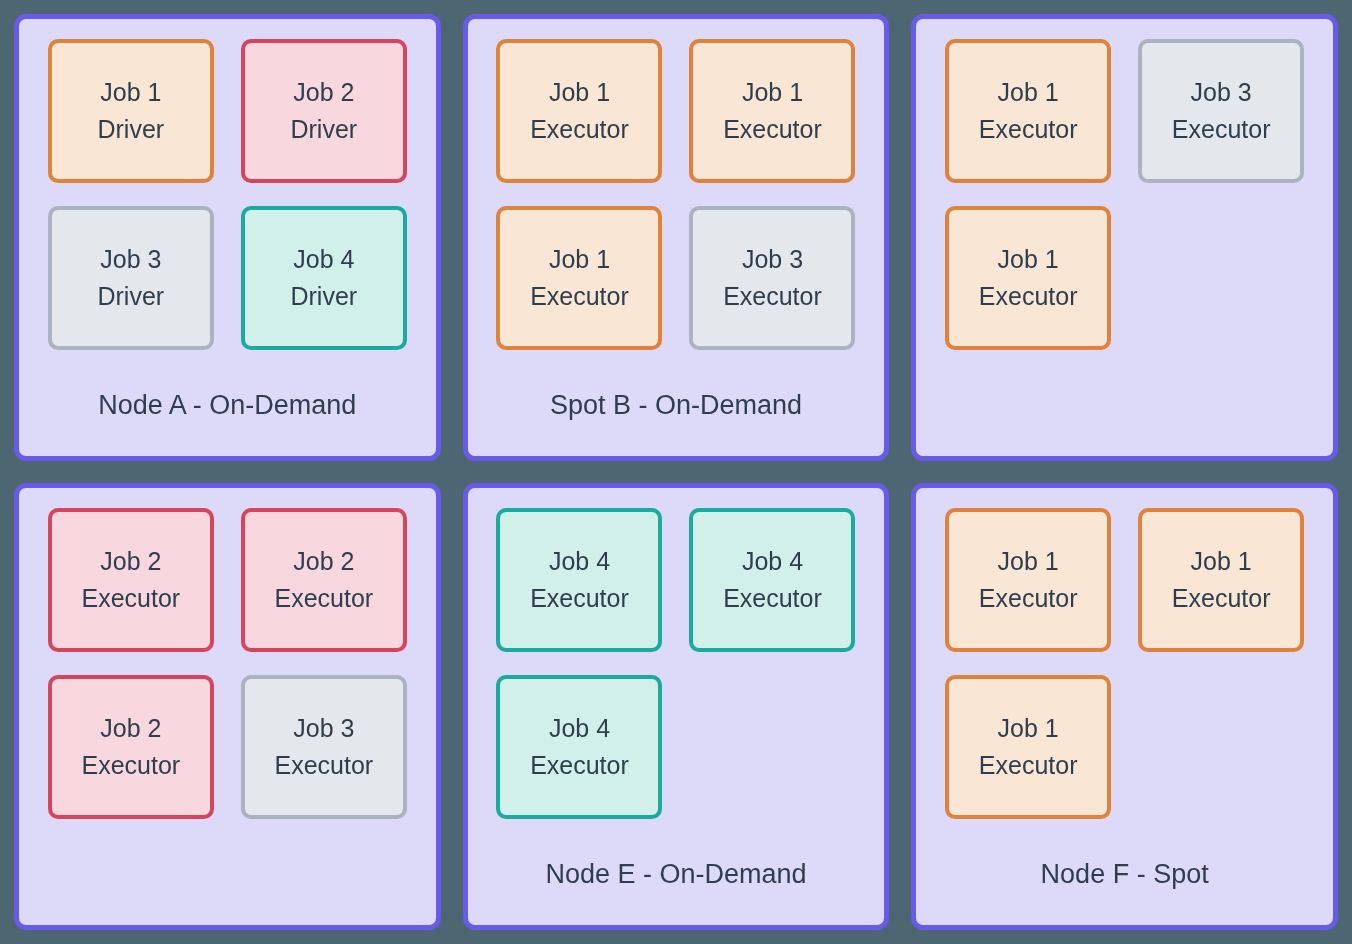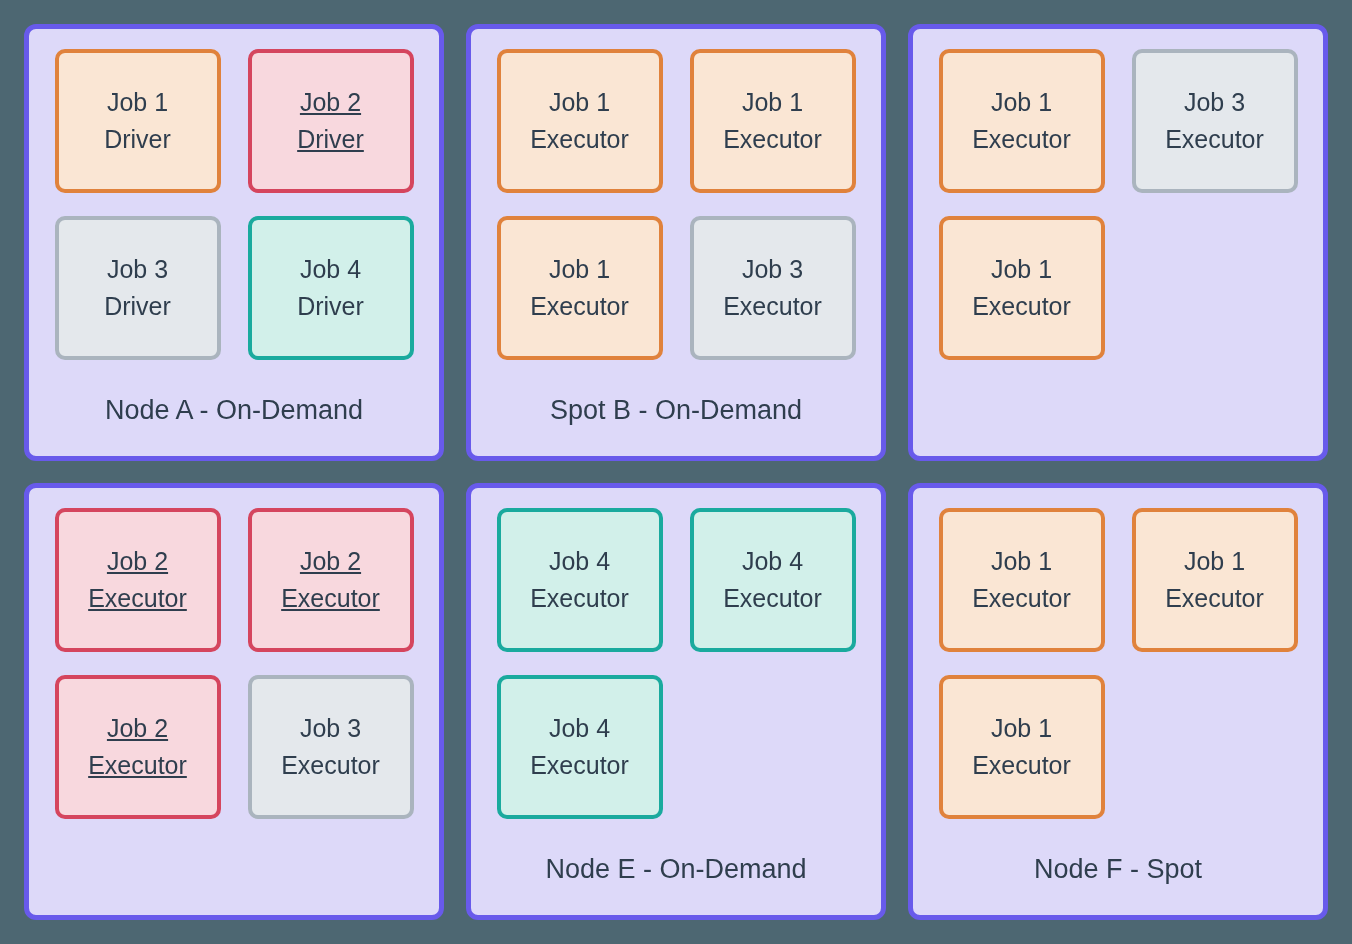--- a/index.html
+++ b/index.html
@@ -16,21 +16,21 @@
   body{
     width:1352px;height:944px;
     background:var(--bg);
     font-family:"Liberation Sans",sans-serif;
     color:var(--text);
     overflow:hidden;
   }
   .board{
     box-sizing:border-box;
     width:1352px;height:944px;
-    padding:24px;
+    padding:14px;
     display:grid;
     grid-template-columns:repeat(3,1fr);
     grid-template-rows:1fr 1fr;
     column-gap:47px;
     row-gap:47px;
     gap:22px;
   }
   .node{
     box-sizing:border-box;
     background:var(--node-fill);
@@ -53,21 +53,21 @@
     border-radius:10px;
     display:flex;
     flex-direction:column;
     align-items:center;
     justify-content:center;
     text-align:center;
     font-size:25px;
     line-height:37px;
   }
   .job[data-type="job1"]{border-color:var(--job1-border);background:var(--job1-fill);}
-  .job[data-type="job2"]{border-color:var(--job2-border);background:var(--job2-fill);text-decoration:underline;}
+  .job[data-type="job2"]{border-color:var(--job2-border);background:var(--job2-fill);}
   .job[data-type="job3"]{border-color:var(--job3-border);background:var(--job3-fill);text-align:center;}
   .job[data-type="job4"]{border-color:var(--job4-border);background:var(--job4-fill);text-align:center;}
   .node-label{
     flex:1;
     display:flex;
     align-items:center;
     justify-content:center;
     font-size:27px;
     padding-top:4px;
   }

